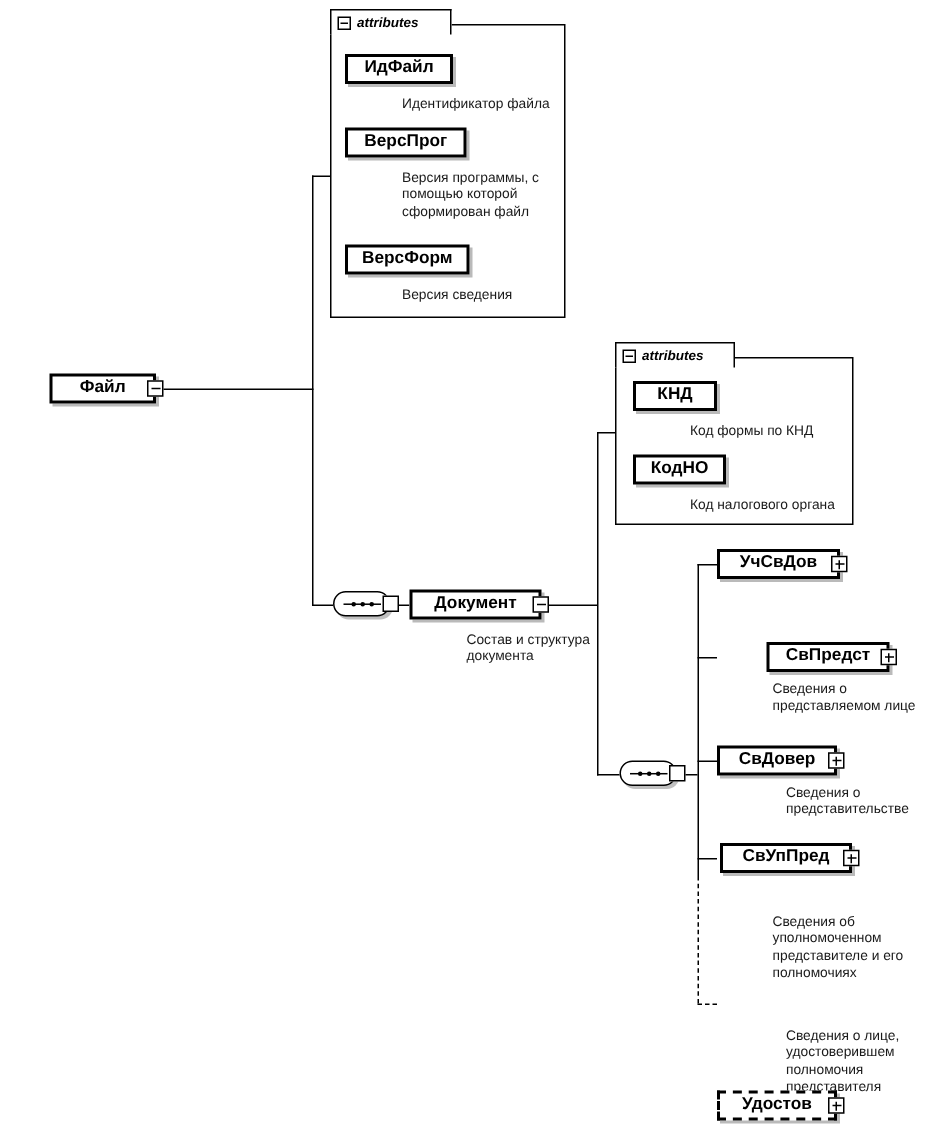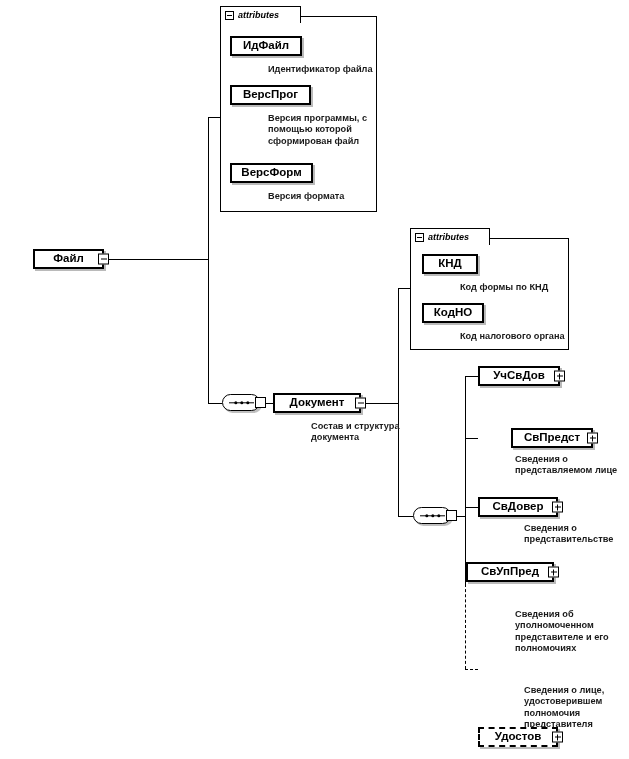--- a/index.html
+++ b/index.html
@@ -46,21 +46,21 @@
     content:"";position:absolute;left:3.5px;top:1.5px;
     width:1.5px;height:6px;background:#000;
   }
 
   
   .desc{
     position:absolute;
     font-size:9.2px;
     line-height:11.4px;
     color:#1a1a1a;
-    font-weight:bold;
+    font-weight:normal;
     white-space:pre-line;
     z-index:4;
     padding-left:37px;
   }
 
   
   .attrbox{
     position:absolute;
     box-sizing:border-box;
     border:1.5px solid #000;
@@ -178,21 +178,21 @@
   <div class="node" style="left:230px;top:85px;width:81px;">
     <span class="lbl">ВерсПрог</span>
   </div>
   <div class="desc" style="left:231px;top:113px;width:140px;">Версия программы, с
 помощью которой
 сформирован файл</div>
 
   <div class="node" style="left:230px;top:163px;width:83px;">
     <span class="lbl">ВерсФорм</span>
   </div>
-  <div class="desc" style="left:231px;top:191px;width:145px;">Версия формата</div>
+  <div class="desc" style="left:231px;top:191px;width:145px;">Версия сведения</div>
 
   <div class="node" style="left:33px;top:249px;width:71px;">
     <span class="lbl">Файл</span>
     <span class="exp"></span>
   </div>
 
   <div class="seq" style="left:222px;top:394px;">
     <span class="bar"></span>
     <span class="dot" style="left:13px;"></span>
     <span class="dot" style="left:19px;"></span>
@@ -244,21 +244,21 @@
   <div class="desc" style="left:478px;top:454px;width:140px;">Сведения о
 представляемом лице</div>
 
   <div class="node" style="left:478px;top:497px;width:80px;">
     <span class="lbl">СвДовер</span>
     <span class="exp plus"></span>
   </div>
   <div class="desc" style="left:487px;top:523px;width:135px;">Сведения о
 представительстве</div>
 
-  <div class="node" style="left:466px;top:562px;width:88px;align-items:center;">
+  <div class="node" style="left:480px;top:562px;width:88px;align-items:center;">
     <span class="lbl">СвУпПред</span>
     <span class="exp plus"></span>
   </div>
   <div class="desc" style="left:478px;top:588px;width:135px;margin-top:21px;">Сведения об
 уполномоченном
 представителе и его
 полномочиях</div>
 
   <div class="node dashed" style="left:478px;top:698px;width:80px;margin-top:29px;">
     <span class="lbl">Удостов</span>

